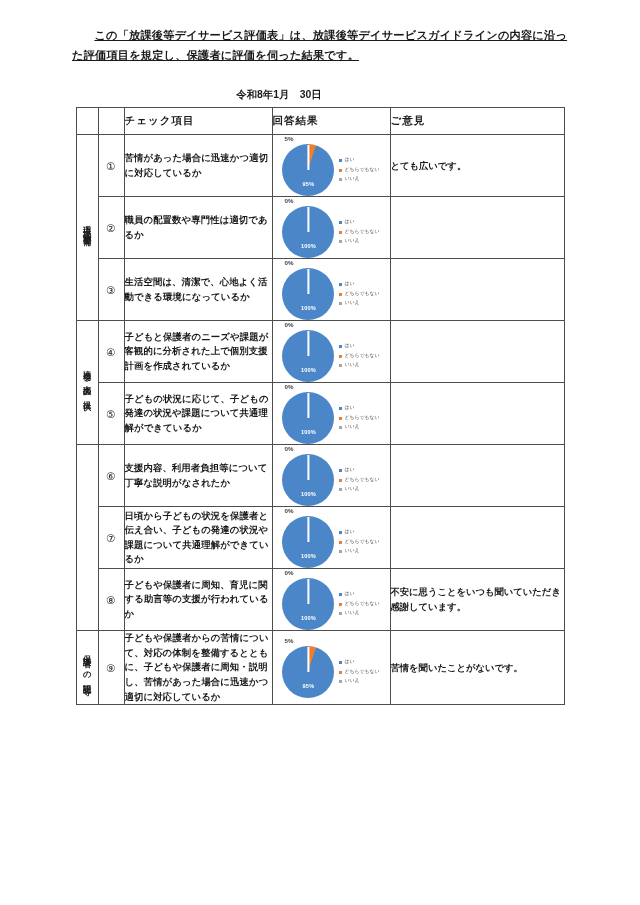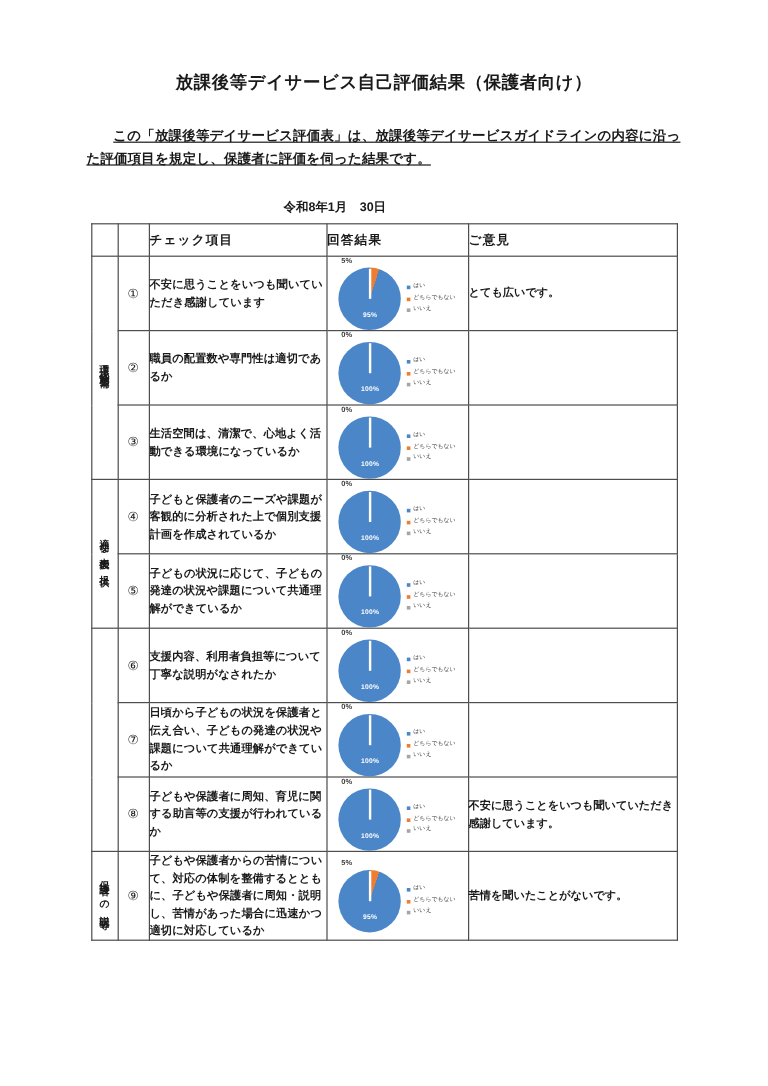--- a/index.html
+++ b/index.html
@@ -165,21 +165,20 @@
     white-space: nowrap;
     line-height: 1;
   }
   .swatch { width: 3px; height: 3px; flex: none; display: inline-block; }
 </style>
 </head>
 <body>
 
 <div class="page">
 
-  <div class="doc-title">放課後等デイサービス自己評価結果（保護者向け）</div>
 
   <div class="intro">この「放課後等デイサービス評価表」は、放課後等デイサービスガイドラインの内容に沿った評価項目を規定し、保護者に評価を伺った結果です。</div>
 
   <div class="facility-block">
     <span class="facility-date">令和8年1月　30日</span>
   </div>
 
   <table class="eval">
     <colgroup>
       <col class="col-cat">
@@ -194,21 +193,21 @@
         <th class="blank-head"></th>
         <th>チェック項目</th>
         <th>回答結果</th>
         <th>ご意見</th>
       </tr>
     </thead>
     <tbody id="table-body">
         <tr>
           <td class="cat" rowspan="3"><span class="cat-vert">環境・体制整備</span></td>
           <td class="num">①</td>
-          <td class="item">不安に思うことをいつも聞いていただき感謝しています</td>
+          <td class="item">苦情があった場合に迅速かつ適切に対応しているか</td>
           <td class="result">
             <div class="chart-wrap">
               <div class="pie-area">
                 <span class="pie-top-label">5%</span>
                 <div class="pie" style="background:conic-gradient(from 0deg, #ed7d31 0deg 18deg, #4a86c8 18deg 360deg)">
                   <span class="pie-sep"></span>
                   <span class="pie-inner-label">95%</span>
                 </div>
               </div>
               <div class="legend">

